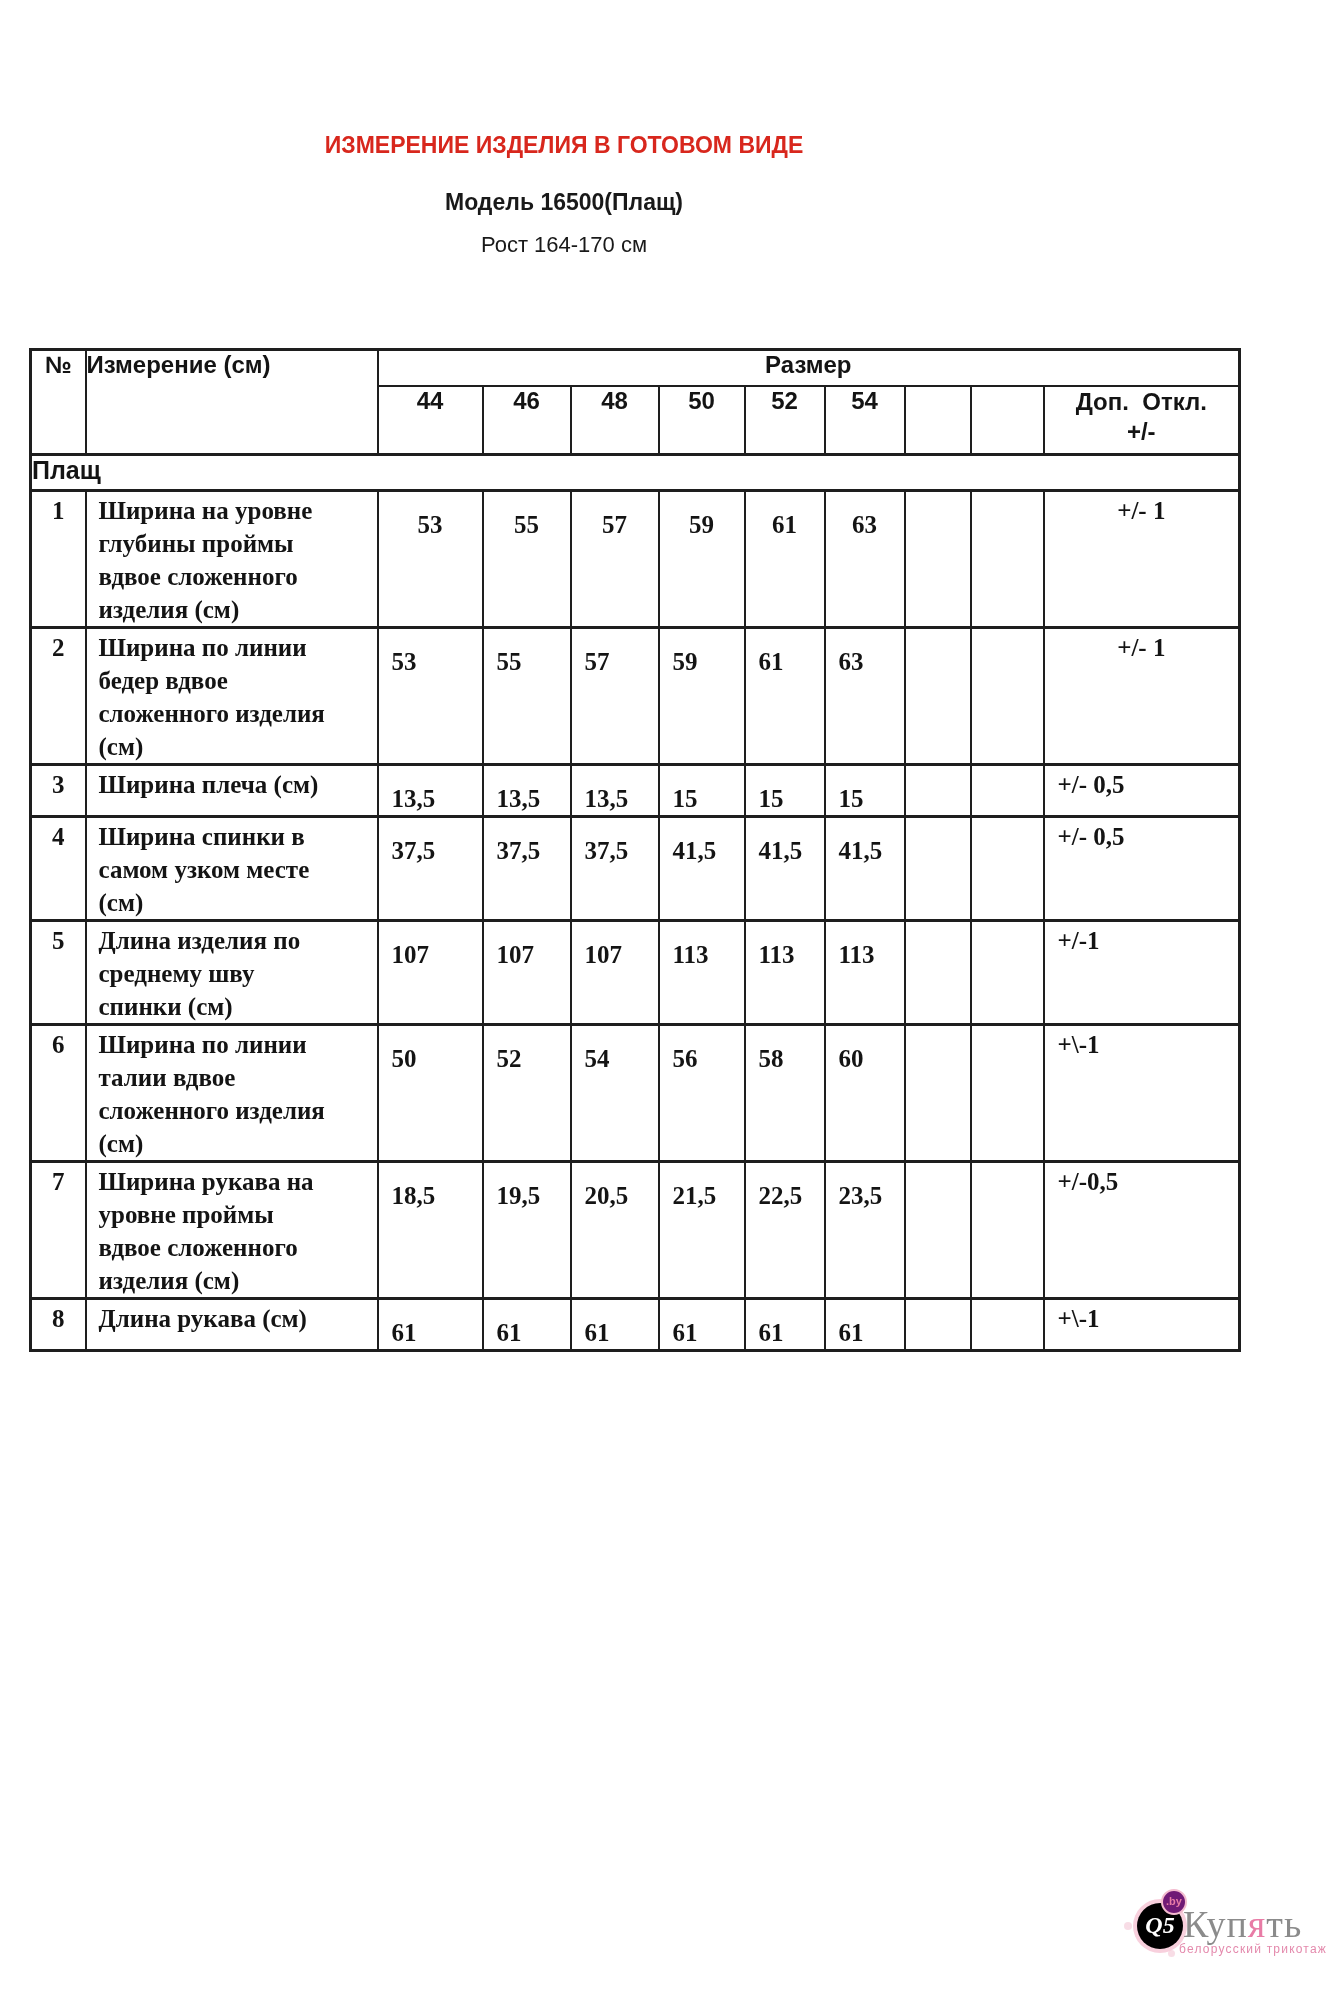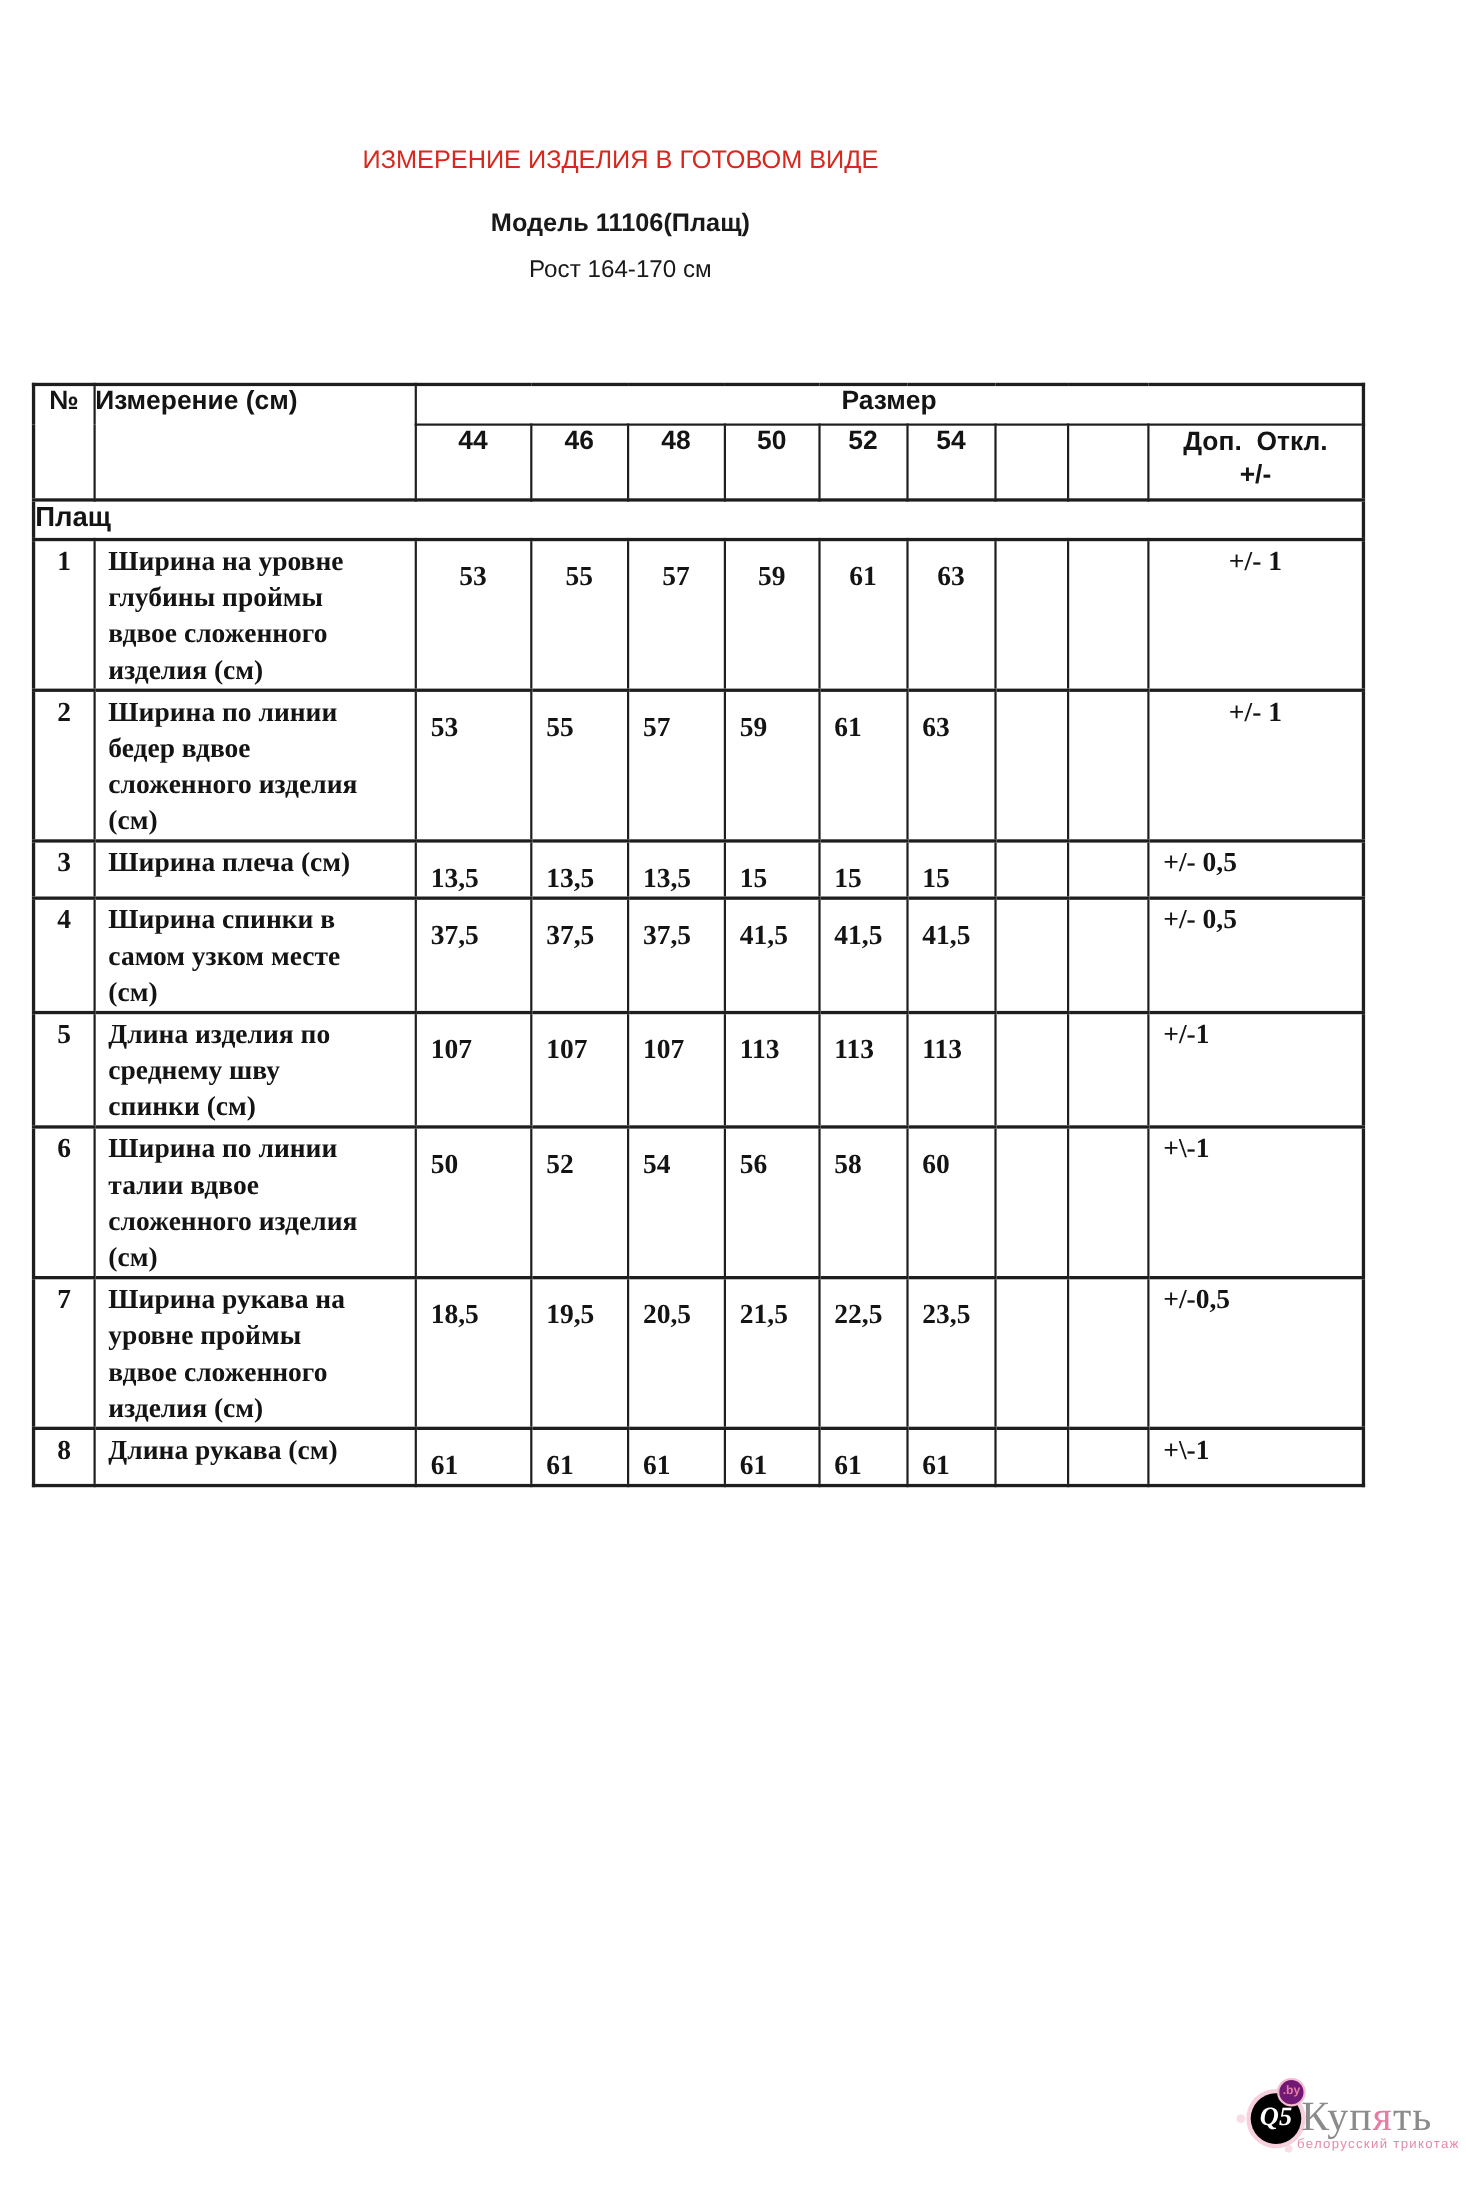--- a/index.html
+++ b/index.html
@@ -2,21 +2,21 @@
 <html><head>
 <meta charset="utf-8">
 <style>
   html,body{margin:0;padding:0;}
   body{
     width:1333px;height:2000px;position:relative;background:#ffffff;
     font-family:"Liberation Sans",sans-serif;color:#141414;overflow:hidden;
   }
   
   .titles{position:absolute;left:0;top:0;width:1128px;text-align:center;}
-  .title-red{position:absolute;top:132px;left:0;width:100%;font-size:23px;font-weight:normal;color:#d8271d;}
+  .title-red{position:absolute;top:132px;left:0;width:100%;font-size:23px;font-weight:bold;color:#d8271d;}
   .title-model{position:absolute;top:189px;left:0;width:100%;font-size:23px;font-weight:bold;color:#191919;}
   .title-rost{position:absolute;top:232px;left:0;width:100%;font-size:22px;font-weight:normal;color:#191919;}
   
   table.meas{
     position:absolute;left:29px;top:348px;width:1209px;
     border-collapse:collapse;table-layout:fixed;
     border:3px solid #1e1e1e;
   }
   table.meas td{border:2px solid #1e1e1e;vertical-align:top;padding:0;overflow:hidden;}
   tr.h1{height:36px;}
@@ -59,21 +59,21 @@
   .logo .brand .pink{color:#e87ca6;}
   .logo .subtitle{position:absolute;right:2px;top:62px;font-size:12px;color:#e489ac;letter-spacing:1.2px;white-space:nowrap;}
   .logo .dot1{position:absolute;left:4px;top:42px;width:8px;height:8px;border-radius:50%;background:#f8dde6;}
   .logo .dot2{position:absolute;left:48px;top:70px;width:7px;height:7px;border-radius:50%;background:#f8dde6;}
 </style>
 </head>
 <body>
 
 <div class="titles">
   <div class="title-red">ИЗМЕРЕНИЕ ИЗДЕЛИЯ В ГОТОВОМ ВИДЕ</div>
-  <div class="title-model">Модель 11106(Плащ)</div>
+  <div class="title-model">Модель 16500(Плащ)</div>
   <div class="title-rost">Рост 164-170 см</div>
 </div>
 
 <table class="meas">
   <colgroup>
     <col style="width:55px">
       <col style="width:292px">
       <col style="width:105px">
       <col style="width:88px">
     <col style="width:88px">

